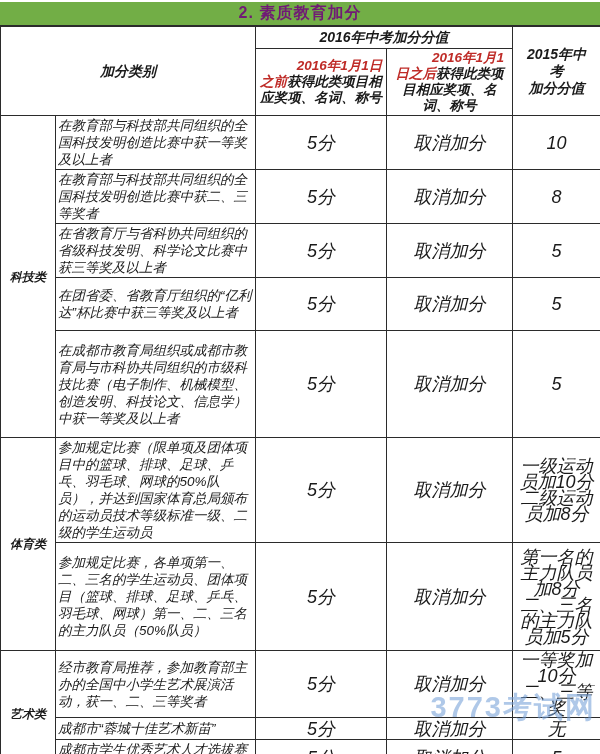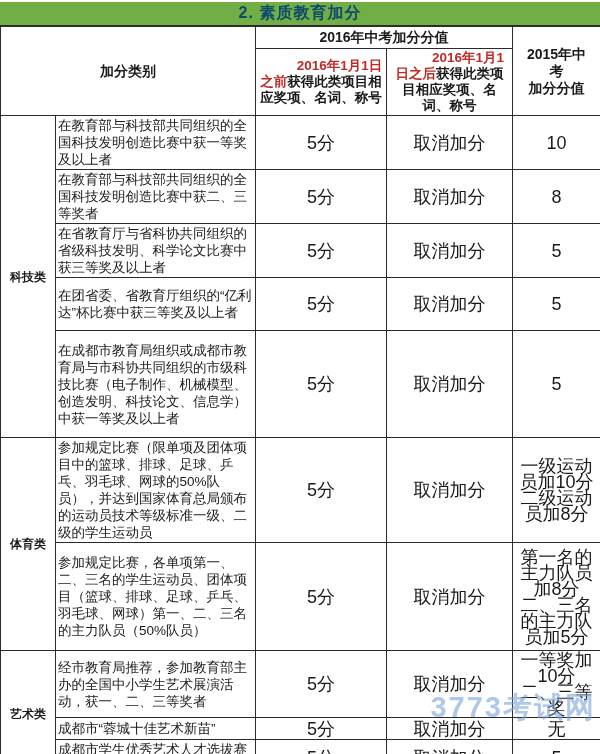--- a/index.html
+++ b/index.html
@@ -11,34 +11,35 @@
     color:#1a1a1a;
     overflow:hidden;
   }
   .title-bar {
     box-sizing:border-box;
     margin-top:2px;
     height:24px;
     background:#72ae46;
     border-bottom:1px solid #2b2b2b;
     display:flex; align-items:center; justify-content:center;
-    font-size:16px; font-weight:bold; color:#0c4a6e;
+    font-size:16px; font-weight:bold; color:#701a75;
     letter-spacing:1px;
   }
   table.main {
     width:600px;
     border-collapse:collapse;
     table-layout:fixed;
   }
   table.main th, table.main td {
     box-sizing:border-box;
     border:1px solid #2b2b2b;
     padding:1px 2px;
     vertical-align:middle;
     overflow:hidden;
+    font-style:italic;
   }
   th.hdr {
     font-size:14px; font-weight:bold; text-align:center; line-height:17px;
   }
   th.sub-hdr {
     font-size:13.5px; font-weight:bold; text-align:center; line-height:16px;
     padding:0 1px;
   }
   th.y2015-hdr {
     font-size:14px; font-weight:bold; text-align:center; line-height:17px;

